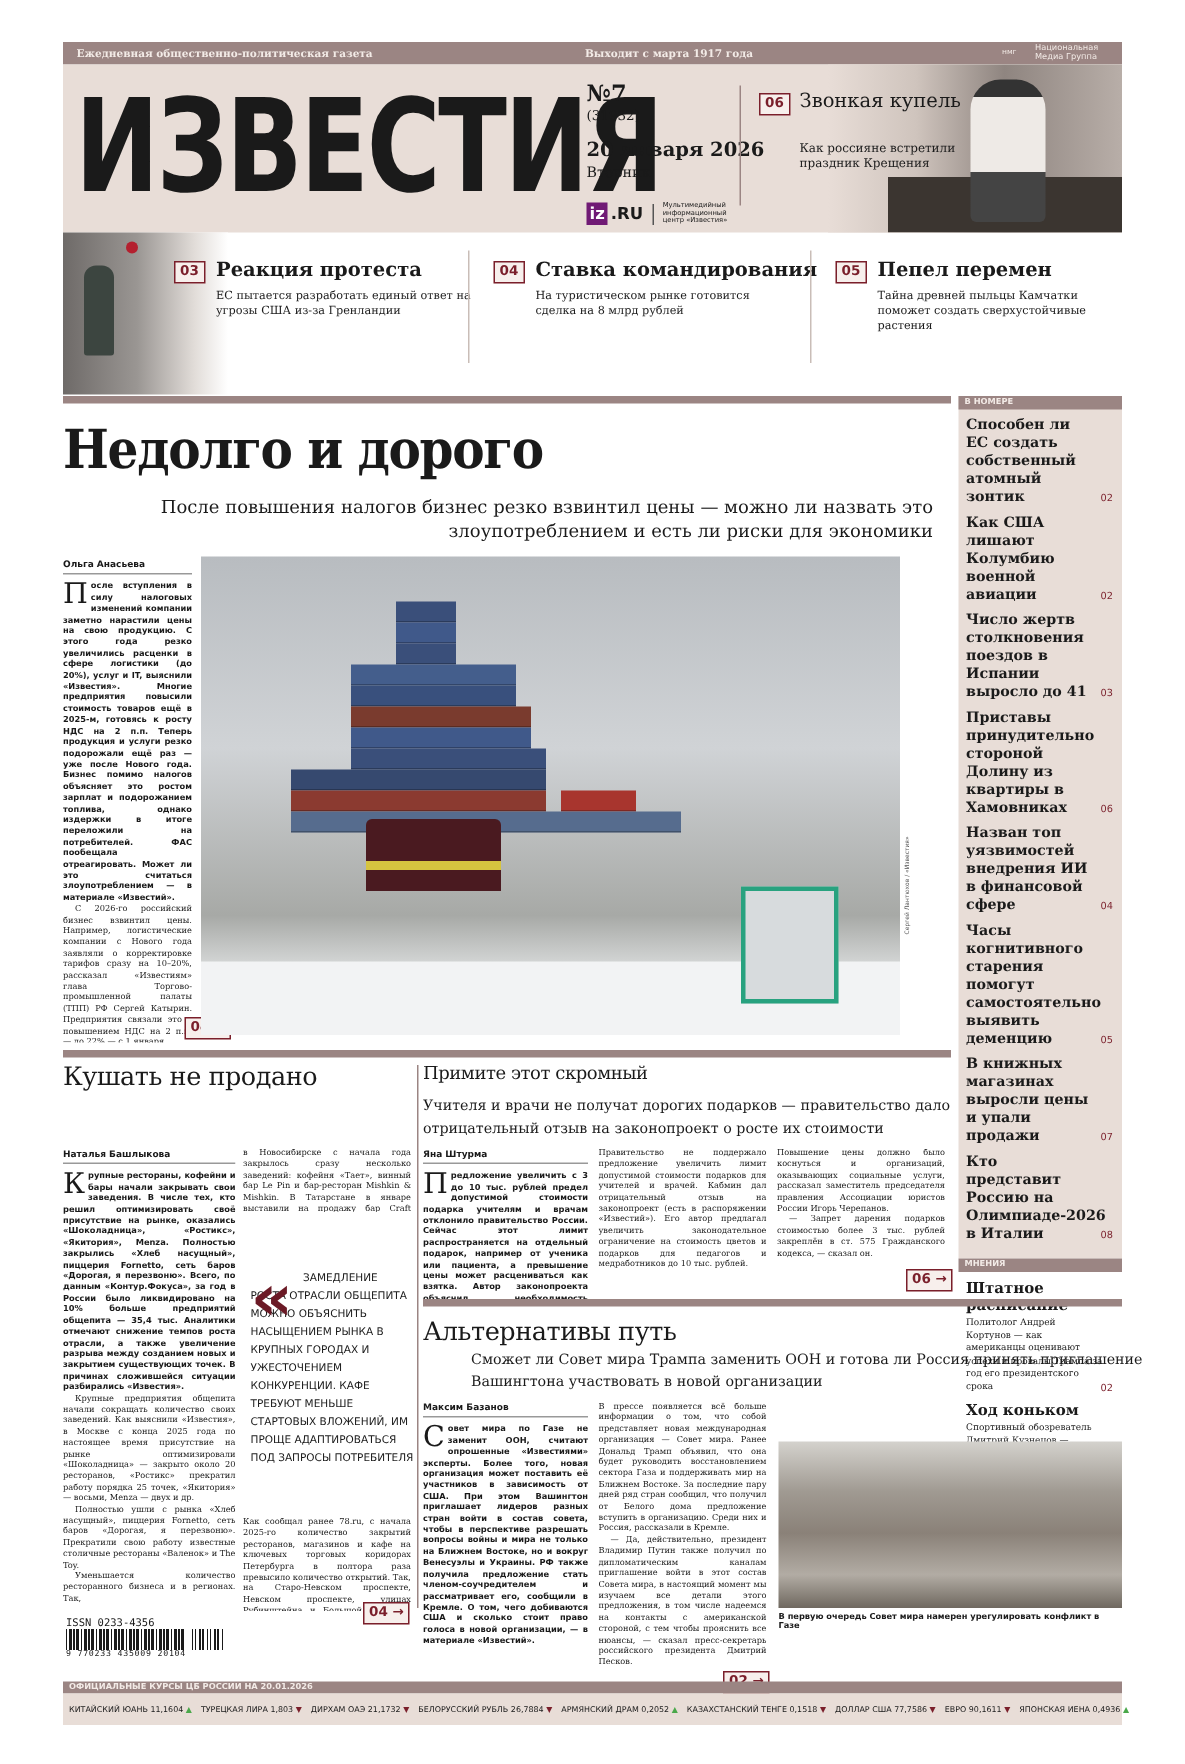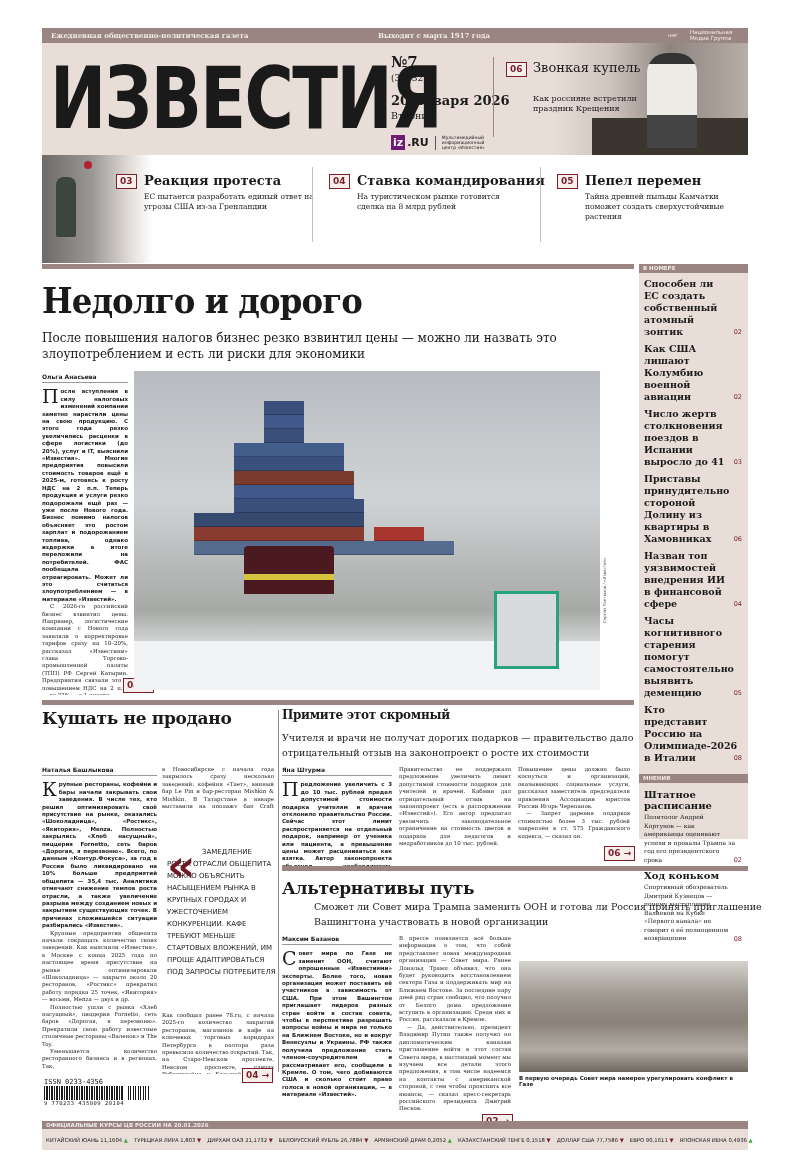--- a/index.html
+++ b/index.html
@@ -3,21 +3,21 @@
 <meta charset="utf-8">
 <style>
   * { box-sizing: border-box; margin: 0; padding: 0; }
   html, body { width: 790px; height: 1176px; background: #ffffff; overflow: hidden; }
   body { font-family: "DejaVu Serif", serif; color: #1a1a1a; position: relative; }
   .page { position: absolute; left: 42px; top: 28px; width: 706px; height: 1122px; }
 
   
   .topbar { position: absolute; left: 0; top: 0; width: 706px; height: 15px; background: #9b8583; color: #f3ebe7; font-size: 7px; font-weight: bold; }
   .topbar .l { position: absolute; left: 9px; top: 3px; }
-  .topbar .m { position: absolute; left: 336px; top: 3px; }
+  .topbar .m { position: absolute; left: 348px; top: 3px; }
   .topbar .nmg-logo { position: absolute; left: 626px; top: 4px; font-size: 5px; font-family: "DejaVu Sans", sans-serif; font-weight: normal; }
   .topbar .nmg { position: absolute; left: 648px; top: 1px; font-size: 5.5px; line-height: 6px; font-family: "DejaVu Sans", sans-serif; font-weight: normal; }
   .mast { position: absolute; left: 0; top: 15px; width: 706px; height: 112px; background: #e8ddd7; }
   .logo { position: absolute; left: 8px; top: 4px; font-family: "DejaVu Sans", sans-serif; font-weight: bold; font-size: 86px; letter-spacing: -2px; transform: scaleX(0.78); transform-origin: left top; color: #1a1a1a; line-height: 102px; }
   .issue { position: absolute; left: 349px; top: 10px; }
   .issue .num { font-size: 15px; font-weight: bold; }
   .issue .num2 { font-size: 9px; margin-top: 2px; }
   .issue .date { font-size: 13px; font-weight: bold; margin-top: 10px; }
   .issue .dow { font-size: 9.5px; margin-top: 2px; }
   .izru { position: absolute; left: 349px; top: 92px; display: flex; align-items: center; }
@@ -42,21 +42,21 @@
   .tphoto .flag { position: absolute; left: 42px; top: 6px; width: 8px; height: 8px; background: #b4202f; border-radius: 50%; }
   .teaser { position: absolute; top: 18px; }
   .teaser .pg { position: absolute; left: 0; top: 1px; }
   .teaser .t { position: absolute; left: 28px; top: 0; font-size: 13px; font-weight: bold; white-space: nowrap; }
   .teaser .s { position: absolute; left: 28px; top: 19px; font-size: 7.5px; line-height: 10px; width: 170px; }
   .tsep { position: absolute; top: 12px; width: 1px; height: 75px; background: #c9bdb7; }
 
   
   .rule { position: absolute; height: 5px; background: #9b8583; }
   .headline { position: absolute; left: 0; top: 252px; font-size: 36px; letter-spacing: -1px; line-height: 40px; font-family: "DejaVu Serif", serif; transform: scaleX(0.9); transform-origin: left; }
-  .subhead { position: absolute; left: 0; top: 302px; font-size: 12px; line-height: 16px; width: 580px; }
+  .subhead { position: absolute; left: 0; top: 302px; font-size: 12px; line-height: 16px; width: 580px; text-align: right; }
   .byline { font-family: "DejaVu Sans", sans-serif; font-weight: bold; font-size: 6px; border-bottom: 1px solid #999; padding-bottom: 2px; }
   .col { position: absolute; font-size: 5.5px; line-height: 7.4px; text-align: justify; overflow: hidden; }
   .col .lead { font-family: "DejaVu Sans", sans-serif; font-weight: bold; }
   .col .dropcap { float: left; font-size: 19px; line-height: 16px; margin-right: 2px; font-family: "DejaVu Serif", serif; font-weight: normal; }
   .col p + p { text-indent: 8px; }
   .cont { position: absolute; }
   .mainphoto { position: absolute; left: 92px; top: 343px; width: 466px; height: 319px; background: linear-gradient(180deg, #b8bcc0 0%, #d0d3d6 40%, #a7a9a6 75%, #e9ebec 90%, #f5f6f7 100%); overflow: hidden; }
   .containers { position: absolute; left: 100px; top: 30px; width: 140px; height: 230px; }
   .cbox { position: absolute; height: 14px; border-bottom: 1px solid rgba(0,0,0,0.25); }
   .train { position: absolute; left: 110px; top: 175px; width: 90px; height: 48px; background: #4a1a20; border-radius: 4px 4px 0 0; }
@@ -69,21 +69,21 @@
   .sidebar { position: absolute; left: 597px; top: 236px; width: 109px; height: 575px; background: #e8ddd7; }
   .sbh { height: 9px; background: #9b8583; color: #f3ebe7; font-family: "DejaVu Sans", sans-serif; font-weight: bold; font-size: 5.5px; padding: 1px 4px; }
   .sb-item { position: relative; padding: 5px 22px 0 5px; font-size: 9.5px; font-weight: bold; line-height: 12px; }
   .sb-item .p { position: absolute; right: 6px; bottom: 0; font-size: 6.5px; color: #7a1f2b; font-weight: normal; font-family: "DejaVu Sans", sans-serif; }
   .op { padding: 6px 5px 0 5px; position: relative; }
   .op .t { font-size: 10px; font-weight: bold; }
   .op .s { font-size: 6px; line-height: 8.5px; margin-top: 2px; padding-right: 8px; }
   .op .p { position: absolute; right: 6px; bottom: 0; font-size: 6.5px; color: #7a1f2b; font-family: "DejaVu Sans", sans-serif; }
 
   
-  .h2 { position: absolute; font-size: 16px; font-weight: bold; letter-spacing: -0.3px; white-space: nowrap; }
+  .h2 { position: absolute; font-size: 16px; font-weight: normal; letter-spacing: -0.3px; white-space: nowrap; }
   .sub2 { position: absolute; font-size: 9.5px; line-height: 15px; }
   .quote { position: absolute; left: 125px; top: 818px; width: 110px; font-family: "DejaVu Sans", sans-serif; font-size: 7px; line-height: 12px; color: #1a1a1a; text-transform: uppercase; }
   .quote .mark { position: absolute; left: 0; top: 0; font-size: 44px; color: #6b1a26; font-weight: bold; line-height: 40px; }
   .quote .txt { text-indent: 35px; }
   .gazaphoto { position: absolute; left: 477px; top: 933px; width: 229px; height: 111px; background: linear-gradient(180deg, #d4d2cd 0%, #a09a92 30%, #8a8178 55%, #b2aca4 80%, #6f685f 100%); }
   .gazacap { position: absolute; left: 477px; top: 1047px; font-family: "DejaVu Sans", sans-serif; font-size: 5.5px; font-weight: bold; }
   .issn { position: absolute; left: 2px; top: 1050px; font-family: "DejaVu Sans Mono", monospace; font-size: 7px; }
   .barcode { position: absolute; left: 2px; top: 1058px; width: 80px; height: 14px; background: repeating-linear-gradient(90deg, #1a1a1a 0 1px, #fff 1px 2px, #1a1a1a 2px 4px, #fff 4px 5px); }
   .barcode2 { position: absolute; left: 86px; top: 1058px; width: 22px; height: 14px; background: repeating-linear-gradient(90deg, #1a1a1a 0 1px, #fff 1px 2px, #1a1a1a 2px 3px, #fff 3px 5px); }
   .bcnum { position: absolute; left: 2px; top: 1072px; font-family: "DejaVu Sans Mono", monospace; font-size: 5.5px; letter-spacing: 0.5px; }
@@ -193,20 +193,21 @@
   <span class="credit">Сергей Лантюхов / «Известия»</span>
 
   <div class="sidebar">
     <div class="sbh">В НОМЕРЕ</div>
     <div class="sb-item"><span>Способен ли ЕС создать собственный атомный зонтик</span><span class="p">02</span></div>
     <div class="sb-item"><span>Как США лишают Колумбию военной авиации</span><span class="p">02</span></div>
     <div class="sb-item"><span>Число жертв столкновения поездов в Испании выросло до 41</span><span class="p">03</span></div>
     <div class="sb-item"><span>Приставы принудительно стороной Долину из квартиры в Хамовниках</span><span class="p">06</span></div>
     <div class="sb-item"><span>Назван топ уязвимостей внедрения ИИ в финансовой сфере</span><span class="p">04</span></div>
     <div class="sb-item"><span>Часы когнитивного старения помогут самостоятельно выявить деменцию</span><span class="p">05</span></div>
+    <div class="sb-item"><span>В книжных магазинах выросли цены и упали продажи</span><span class="p">07</span></div>
     <div class="sb-item"><span>Кто представит Россию на Олимпиаде-2026 в Италии</span><span class="p">08</span></div>
     <div class="sbh" style="margin-top:10px;">МНЕНИЯ</div>
     <div class="op">
       <div class="t">Штатное расписание</div>
       <div class="s">Политолог Андрей Кортунов — как американцы оценивают успехи и провалы Трампа за год его президентского срока</div>
       <span class="p">02</span>
     </div>
     <div class="op">
       <div class="t">Ход коньком</div>
       <div class="s">Спортивный обозреватель Дмитрий Кузнецов — почему выступление Валиевой на Кубке «Первого канала» не говорит о её полноценном возвращении</div>

